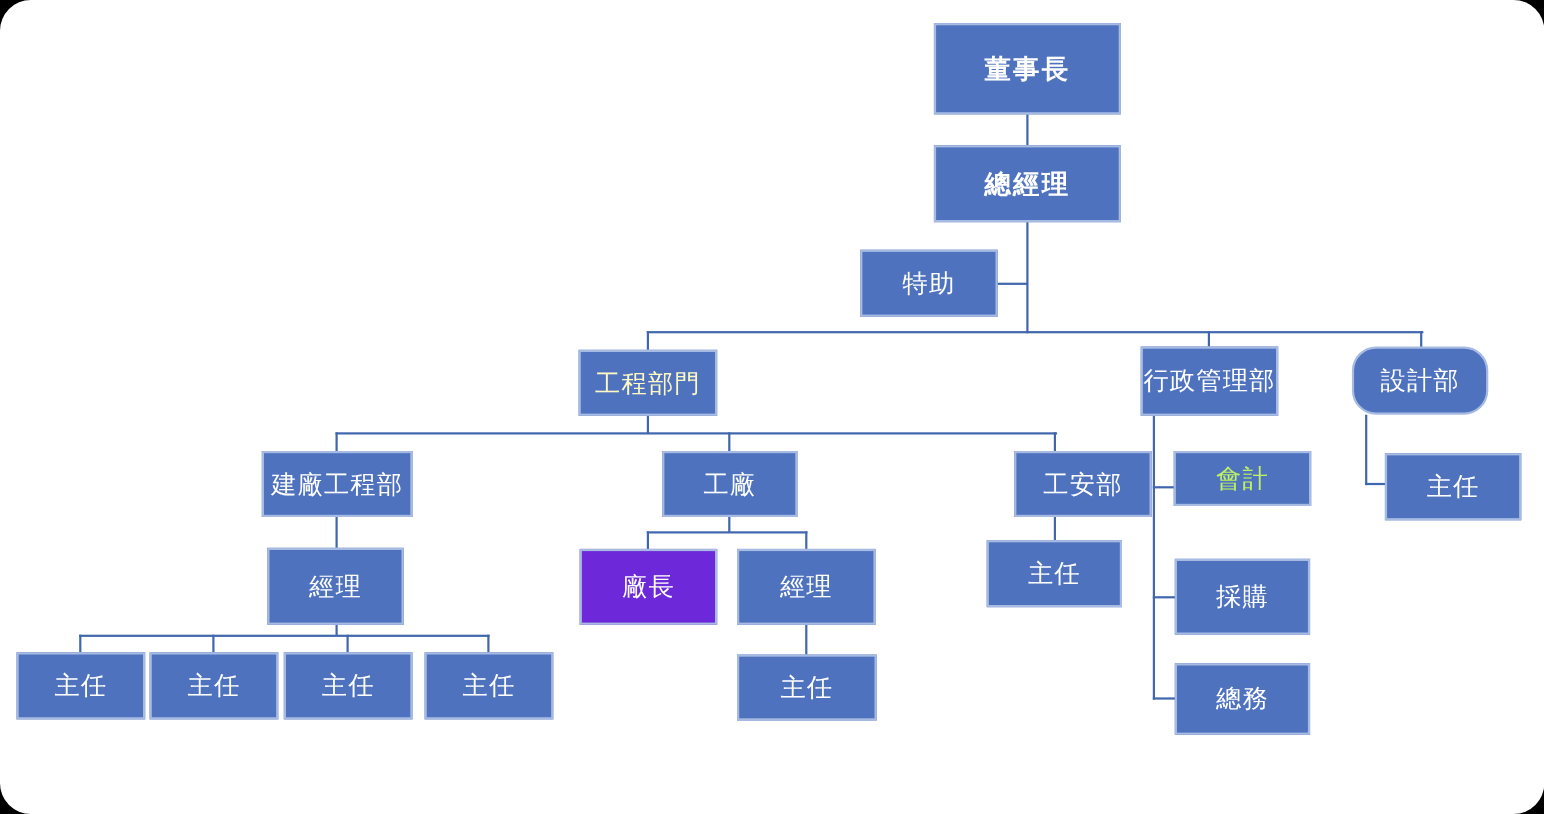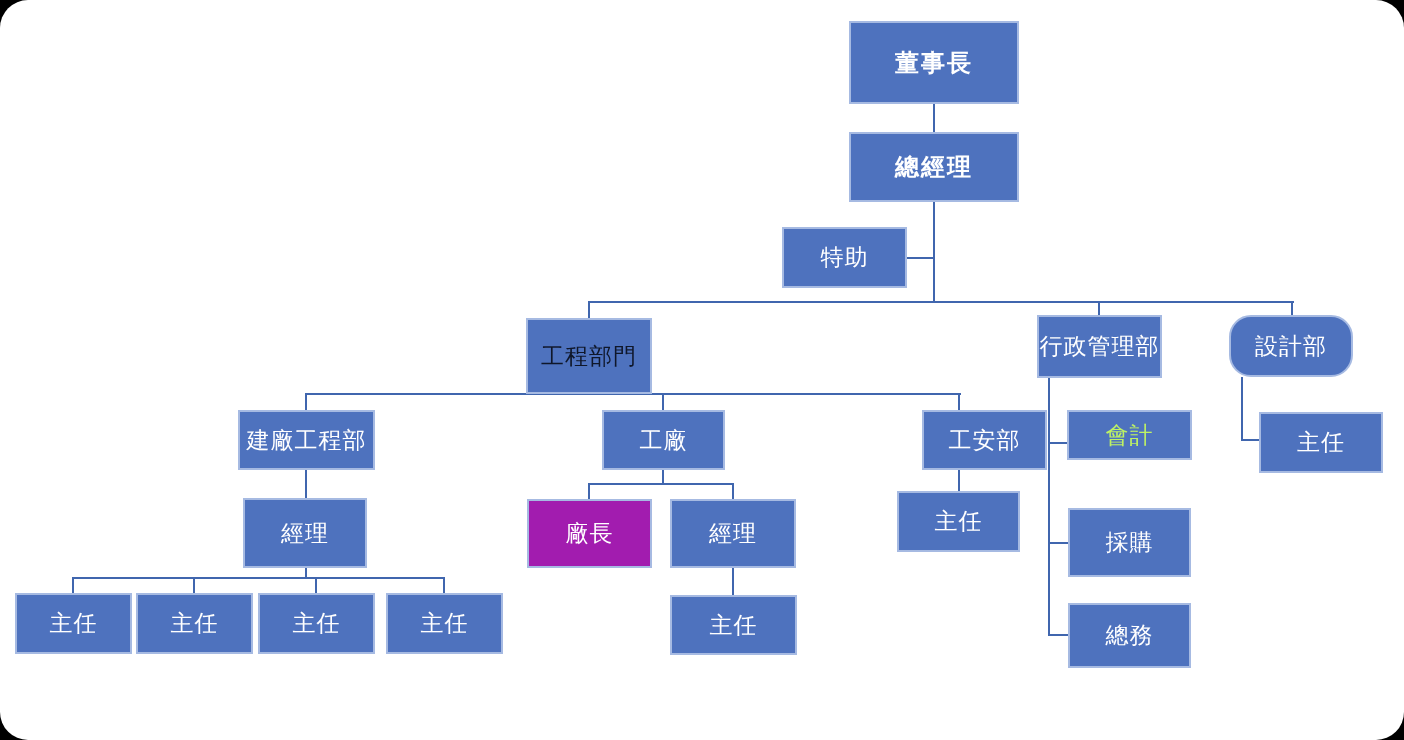--- a/index.html
+++ b/index.html
@@ -75,30 +75,30 @@
     <div class="seg" style="left: 958px; top: 470px; width: 2px; height: 21px; background: rgb(64, 102, 174);"></div>
     <div class="seg" style="left: 1048px; top: 378px; width: 2px; height: 258px; background: rgb(64, 102, 174);"></div>
     <div class="seg" style="left: 1048px; top: 442px; width: 20px; height: 2px; background: rgb(64, 102, 174);"></div>
     <div class="seg" style="left: 1048px; top: 542px; width: 21px; height: 2px; background: rgb(64, 102, 174);"></div>
     <div class="seg" style="left: 1048px; top: 634px; width: 21px; height: 2px; background: rgb(64, 102, 174);"></div>
     <div class="seg" style="left: 1241px; top: 377px; width: 2px; height: 64px; background: rgb(64, 102, 174);"></div>
     <div class="seg" style="left: 1241px; top: 439px; width: 19px; height: 2px; background: rgb(64, 102, 174);"></div>
     <div class="node lvl-top" style="left: 849px; top: 21px; width: 170px; height: 83px; background: rgb(78, 114, 190); border-color: rgb(166, 186, 226); color: rgb(255, 255, 255);">董事長</div>
     <div class="node" style="left: 782px; top: 227px; width: 125px; height: 61px; background: rgb(78, 114, 190); border-color: rgb(166, 186, 226); color: rgb(255, 255, 255);">特助</div>
     <div class="node lvl-top" style="left: 849px; top: 132px; width: 170px; height: 70px; background: rgb(78, 114, 190); border-color: rgb(166, 186, 226); color: rgb(255, 255, 255);">總經理</div>
-    <div class="node" style="left: 526px; top: 318px; width: 126px; height: 76px; background: rgb(78, 114, 190); border-color: rgb(166, 186, 226); color: #0f172a;">工程部門</div>
+    <div class="node" style="left: 526px; top: 318px; width: 126px; height: 60px; background: rgb(78, 114, 190); border-color: rgb(166, 186, 226); color: #fef9c3;">工程部門</div>
     <div class="node" style="left: 1037px; top: 315px; width: 125px; height: 63px; background: rgb(78, 114, 190); border-color: rgb(166, 186, 226); color: rgb(255, 255, 255);">行政管理部</div>
     <div class="node" style="left: 1229px; top: 315px; width: 124px; height: 62px; background: rgb(78, 114, 190); border-color: rgb(166, 186, 226); color: rgb(255, 255, 255); border-radius: 22px;">設計部</div>
     <div class="node" style="left: 238px; top: 410px; width: 137px; height: 60px; background: rgb(78, 114, 190); border-color: rgb(166, 186, 226); color: rgb(255, 255, 255);">建廠工程部</div>
     <div class="node" style="left: 602px; top: 410px; width: 123px; height: 60px; background: rgb(78, 114, 190); border-color: rgb(166, 186, 226); color: rgb(255, 255, 255);">工廠</div>
     <div class="node" style="left: 897px; top: 410px; width: 125px; height: 60px; background: rgb(78, 114, 190); border-color: rgb(166, 186, 226); color: rgb(255, 255, 255); margin-left: 25px;">工安部</div>
     <div class="node" style="left: 1067px; top: 410px; width: 125px; height: 50px; background: rgb(78, 114, 190); border-color: rgb(166, 186, 226); color: #bef264;">會計</div>
     <div class="node" style="left: 1259px; top: 412px; width: 124px; height: 61px; background: rgb(78, 114, 190); border-color: rgb(166, 186, 226); color: rgb(255, 255, 255);">主任</div>
     <div class="node" style="left: 243px; top: 498px; width: 124px; height: 70px; background: rgb(78, 114, 190); border-color: rgb(166, 186, 226); color: rgb(255, 255, 255);">經理</div>
-    <div class="node" style="left: 527px; top: 499px; width: 125px; height: 69px; background: #a21caf; border-color: rgb(166, 186, 226); color: rgb(255, 255, 255);">廠長</div>
+    <div class="node" style="left: 527px; top: 499px; width: 125px; height: 69px; background: #6d28d9; border-color: rgb(166, 186, 226); color: rgb(255, 255, 255);">廠長</div>
     <div class="node" style="left: 670px; top: 499px; width: 126px; height: 69px; background: rgb(78, 114, 190); border-color: rgb(166, 186, 226); color: rgb(255, 255, 255);">經理</div>
     <div class="node" style="left: 897px; top: 491px; width: 123px; height: 61px; background: rgb(78, 114, 190); border-color: rgb(166, 186, 226); color: rgb(255, 255, 255);">主任</div>
     <div class="node" style="left: 1068px; top: 508px; width: 123px; height: 69px; background: rgb(78, 114, 190); border-color: rgb(166, 186, 226); color: rgb(255, 255, 255);">採購</div>
     <div class="node" style="left: 15px; top: 593px; width: 117px; height: 61px; background: rgb(78, 114, 190); border-color: rgb(166, 186, 226); color: rgb(255, 255, 255);">主任</div>
     <div class="node" style="left: 136px; top: 593px; width: 117px; height: 61px; background: rgb(78, 114, 190); border-color: rgb(166, 186, 226); color: rgb(255, 255, 255);">主任</div>
     <div class="node" style="left: 258px; top: 593px; width: 117px; height: 61px; background: rgb(78, 114, 190); border-color: rgb(166, 186, 226); color: rgb(255, 255, 255);">主任</div>
     <div class="node" style="left: 386px; top: 593px; width: 117px; height: 61px; background: rgb(78, 114, 190); border-color: rgb(166, 186, 226); color: rgb(255, 255, 255);">主任</div>
     <div class="node" style="left: 670px; top: 595px; width: 127px; height: 60px; background: rgb(78, 114, 190); border-color: rgb(166, 186, 226); color: rgb(255, 255, 255);">主任</div>
     <div class="node" style="left: 1068px; top: 603px; width: 123px; height: 65px; background: rgb(78, 114, 190); border-color: rgb(166, 186, 226); color: rgb(255, 255, 255);">總務</div>
   </div>

